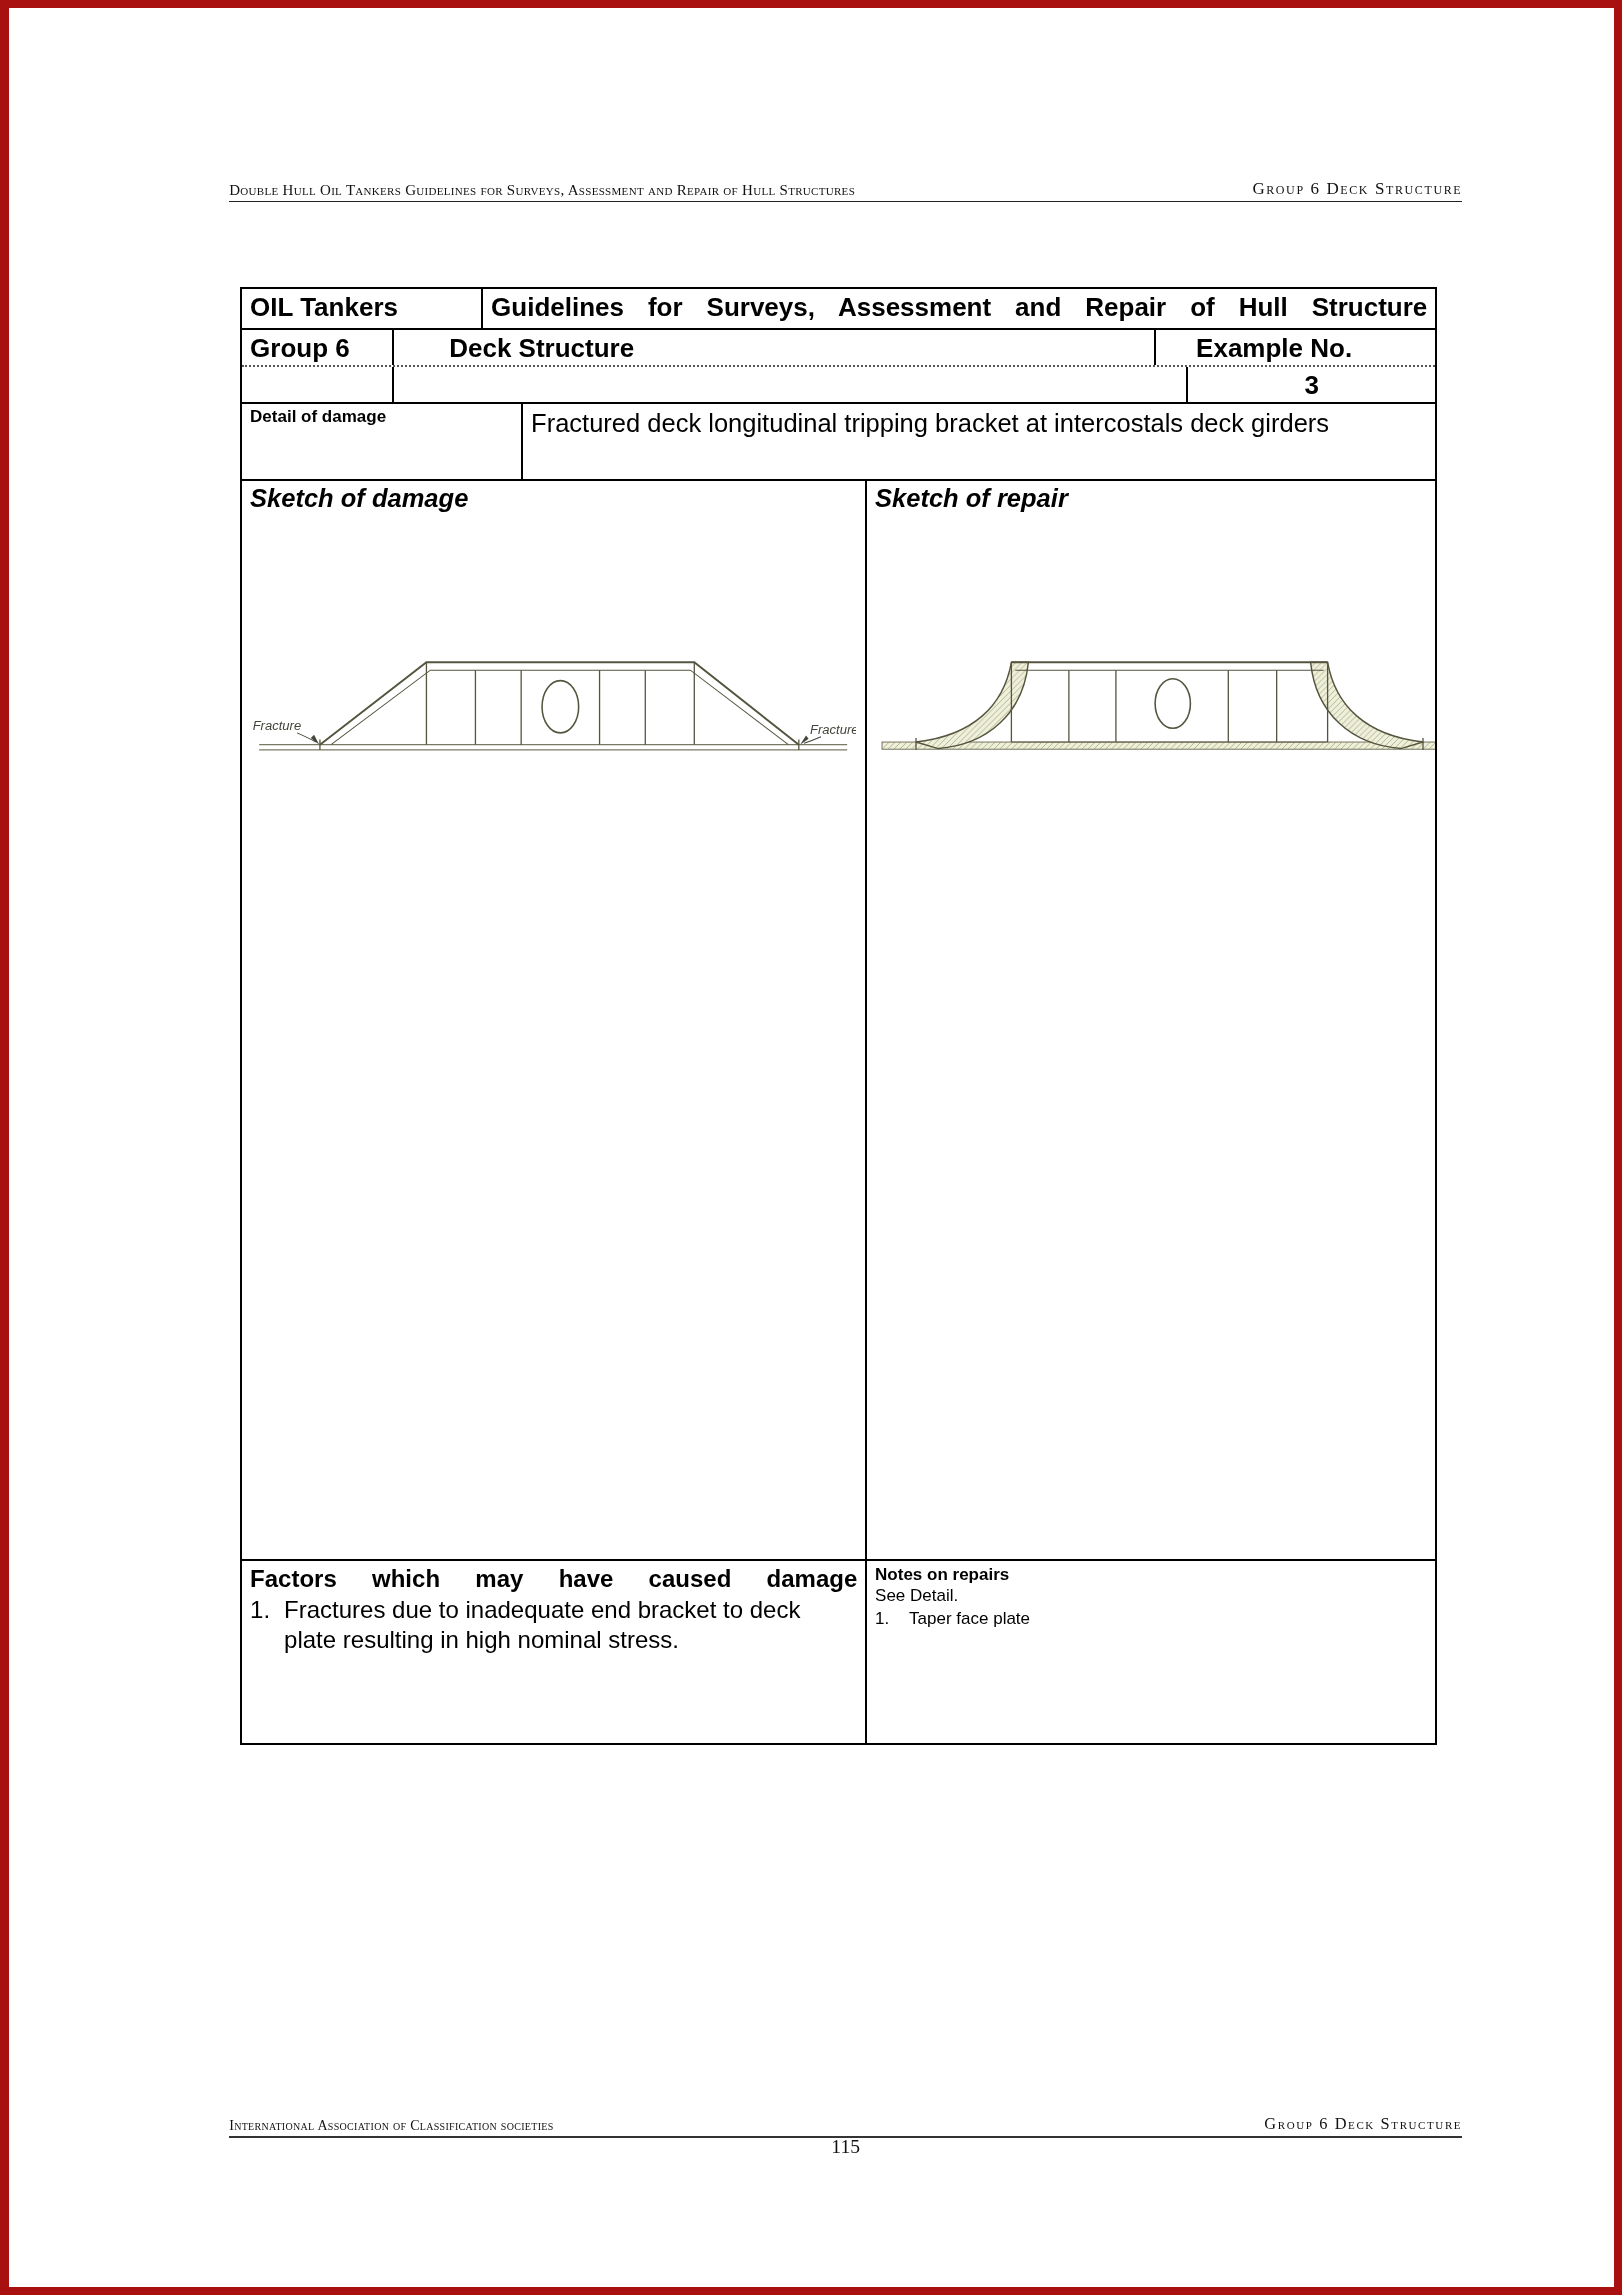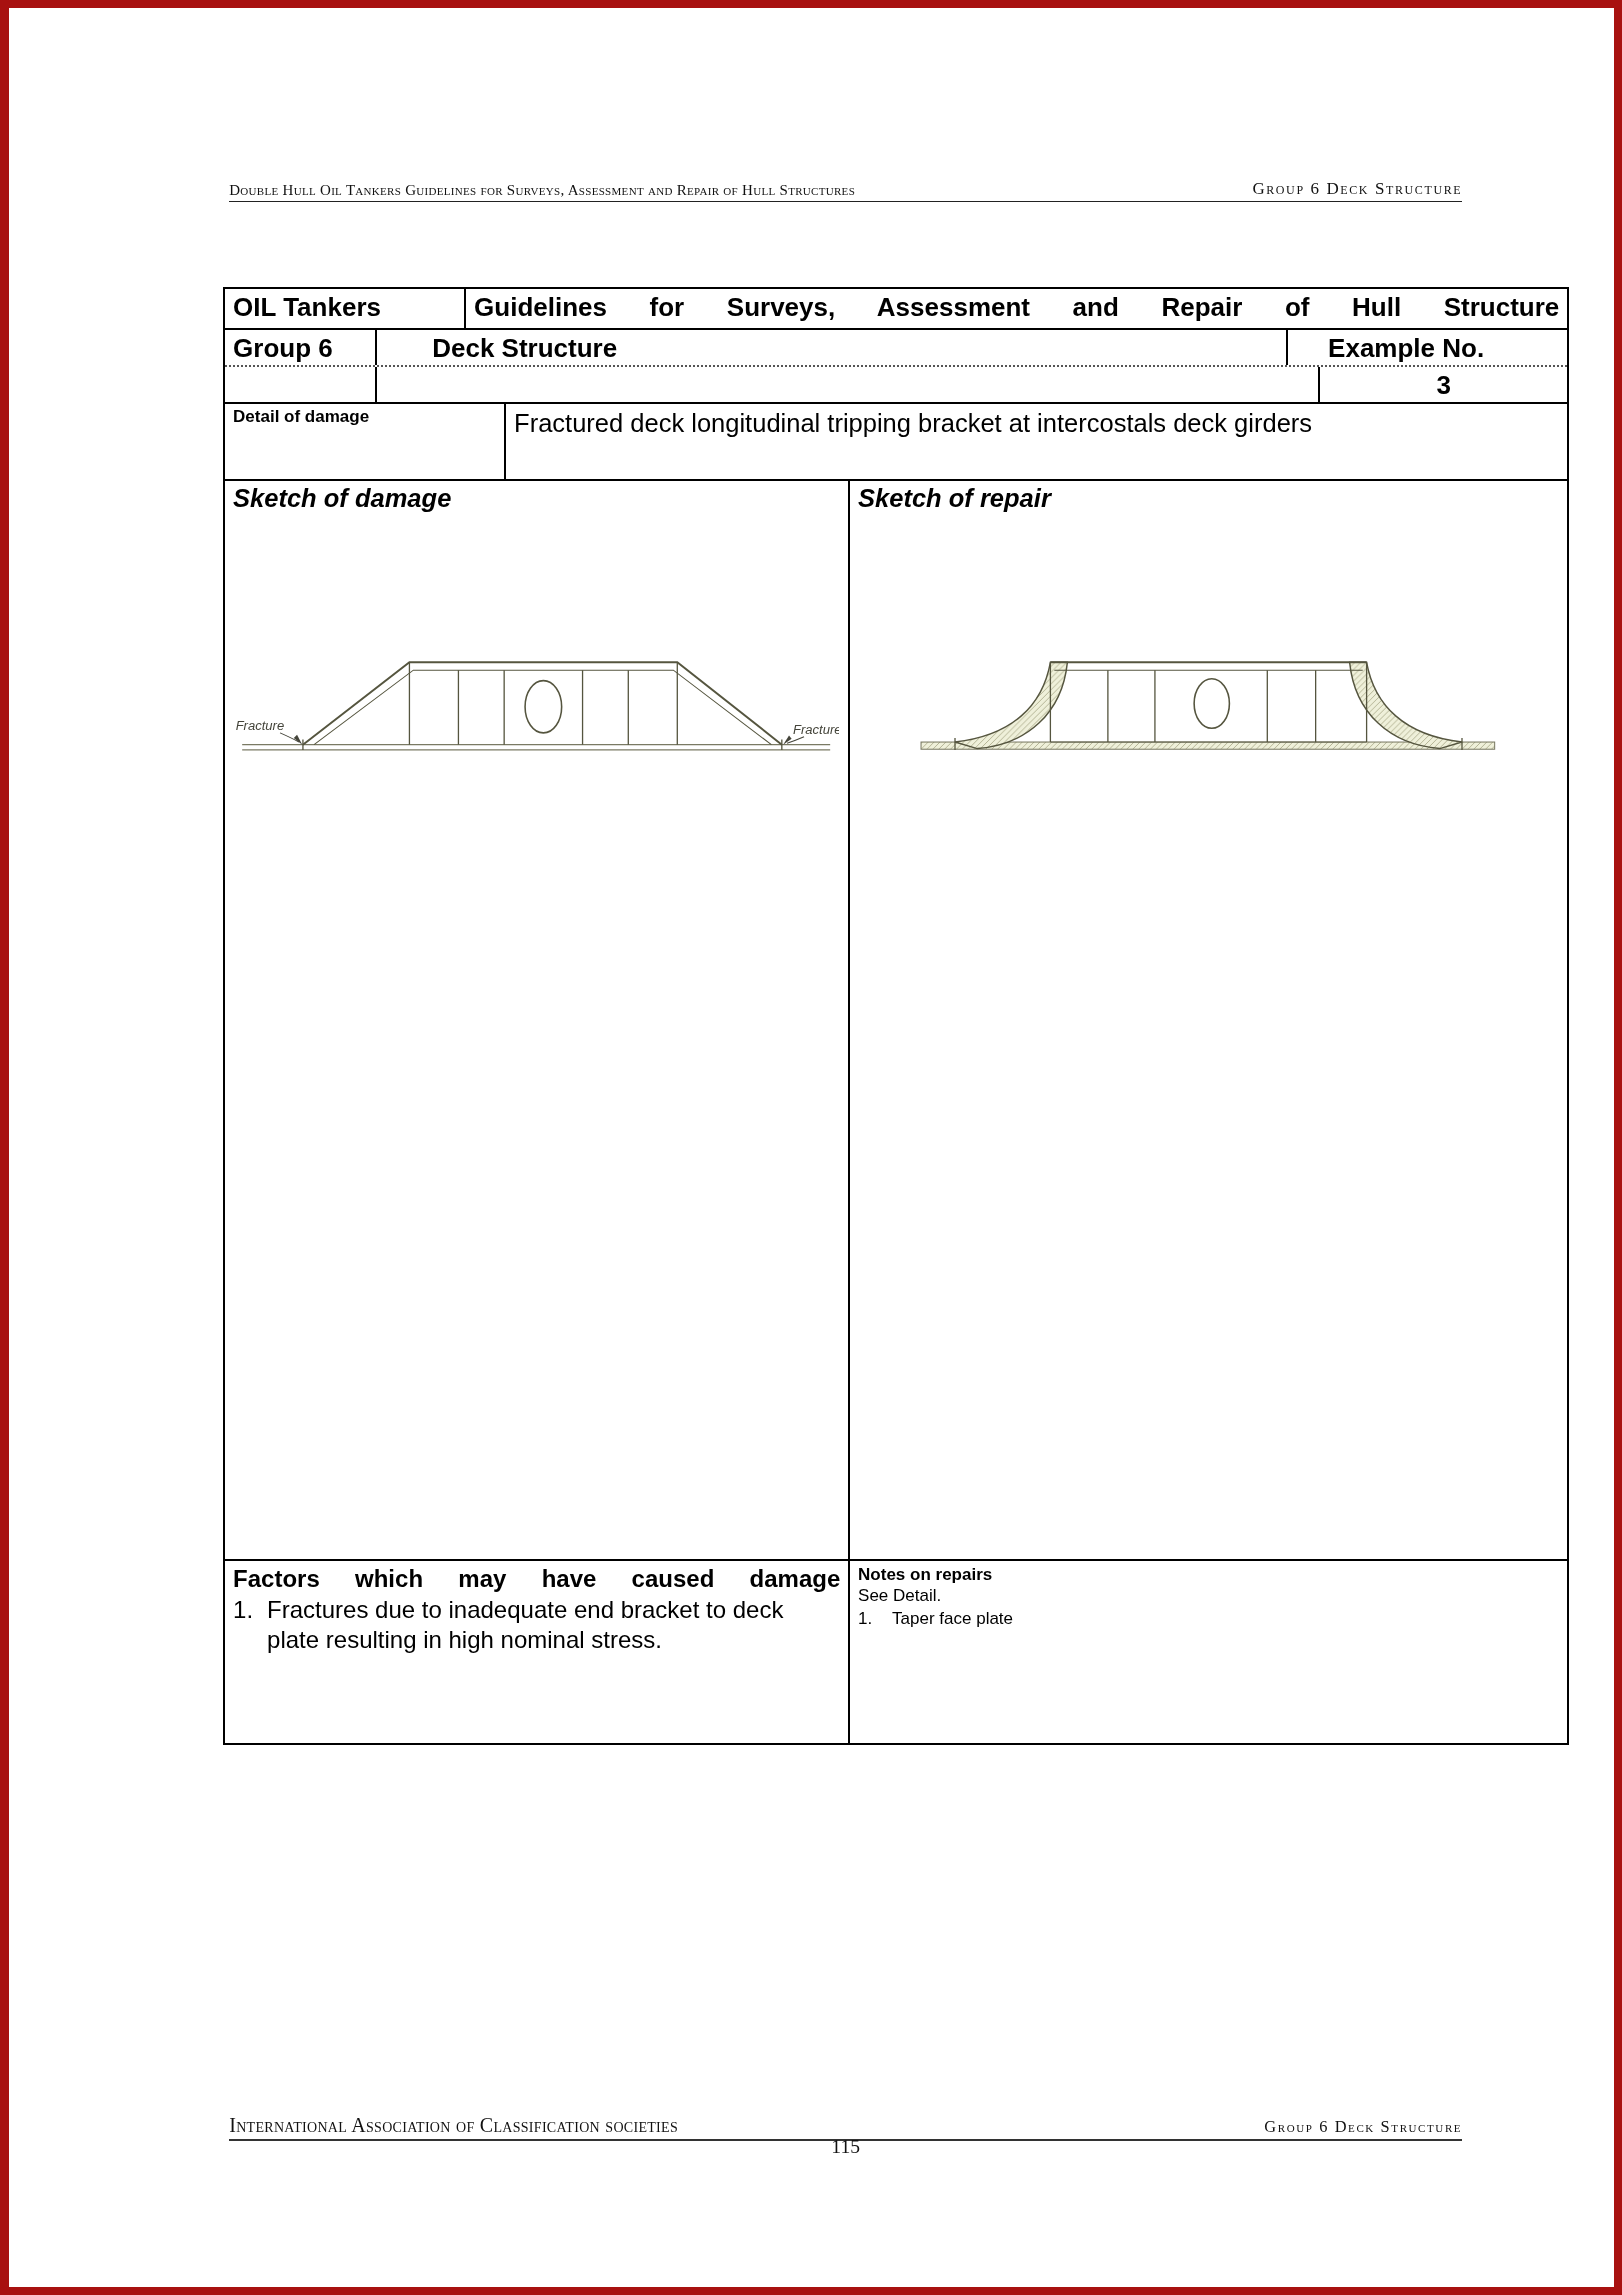--- a/index.html
+++ b/index.html
@@ -17,21 +17,21 @@
   .run-header{
     position:absolute;left:220px;top:171px;width:1233px;
     display:flex;justify-content:space-between;align-items:flex-end;
     border-bottom:1.3px solid #222;padding-bottom:2px;
     font-family:"Liberation Serif",serif;font-variant:small-caps;color:#111;
   }
   .run-header .h-left{font-size:15px;letter-spacing:0.3px;}
   .run-header .h-right{font-size:17px;letter-spacing:1.6px;}
   
   .doc-table{
-    position:absolute;left:214px;top:279px;width:1346px;
+    position:absolute;left:231px;top:279px;width:1197px;
     border:2.6px solid #000;box-sizing:border-box;background:#fff;
   }
   .row{display:flex;box-sizing:border-box;}
   .cell{box-sizing:border-box;padding:3.3px 7.9px;overflow:hidden;}
   .vline{border-right:2.6px solid #000;}
   .solid-b{border-bottom:2.6px solid #000;}
   .dot-b{border-bottom:2px dotted #555;}
   .row1{height:41px;}
   .row1 .c-oil{width:241px;font-size:26px;font-weight:bold;}
   .row1 .c-title{flex:1;font-size:26px;font-weight:bold;text-align:justify;text-align-last:justify;}
@@ -58,21 +58,21 @@
   .li{display:flex;margin-top:1.3px;}
   .li .num{width:34px;flex:0 0 34px;}
   .li .txt{flex:1;}
   
   .run-footer{
     position:absolute;left:220px;top:2106px;width:1233px;
     display:flex;justify-content:space-between;align-items:flex-end;
     border-bottom:2px solid #333;padding-bottom:2px;
     font-family:"Liberation Serif",serif;font-variant:small-caps;color:#111;
   }
-  .run-footer .f-left{font-size:20px;letter-spacing:0.3px;text-align:right;}
+  .run-footer .f-left{font-size:14px;letter-spacing:0.3px;text-align:right;}
   .run-footer .f-right{font-size:16.4px;letter-spacing:1.6px;}
   .page-number{
     position:absolute;left:220px;top:2128px;width:1233px;text-align:center;
     font-family:"Liberation Serif",serif;font-size:19.6px;color:#111;
   }
 </style>
 </head>
 <body>
 
 <div class="page">

